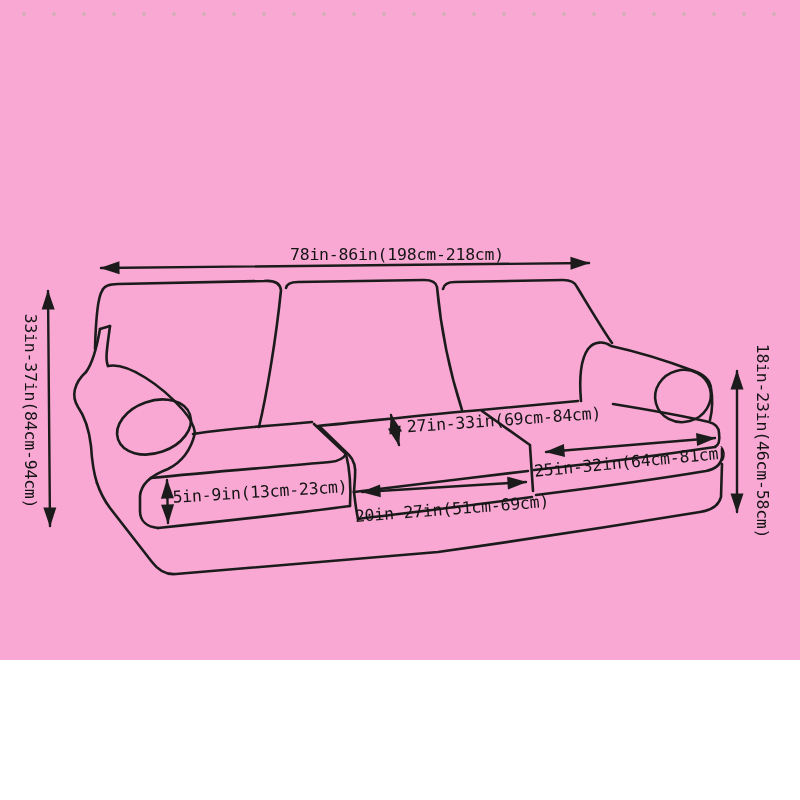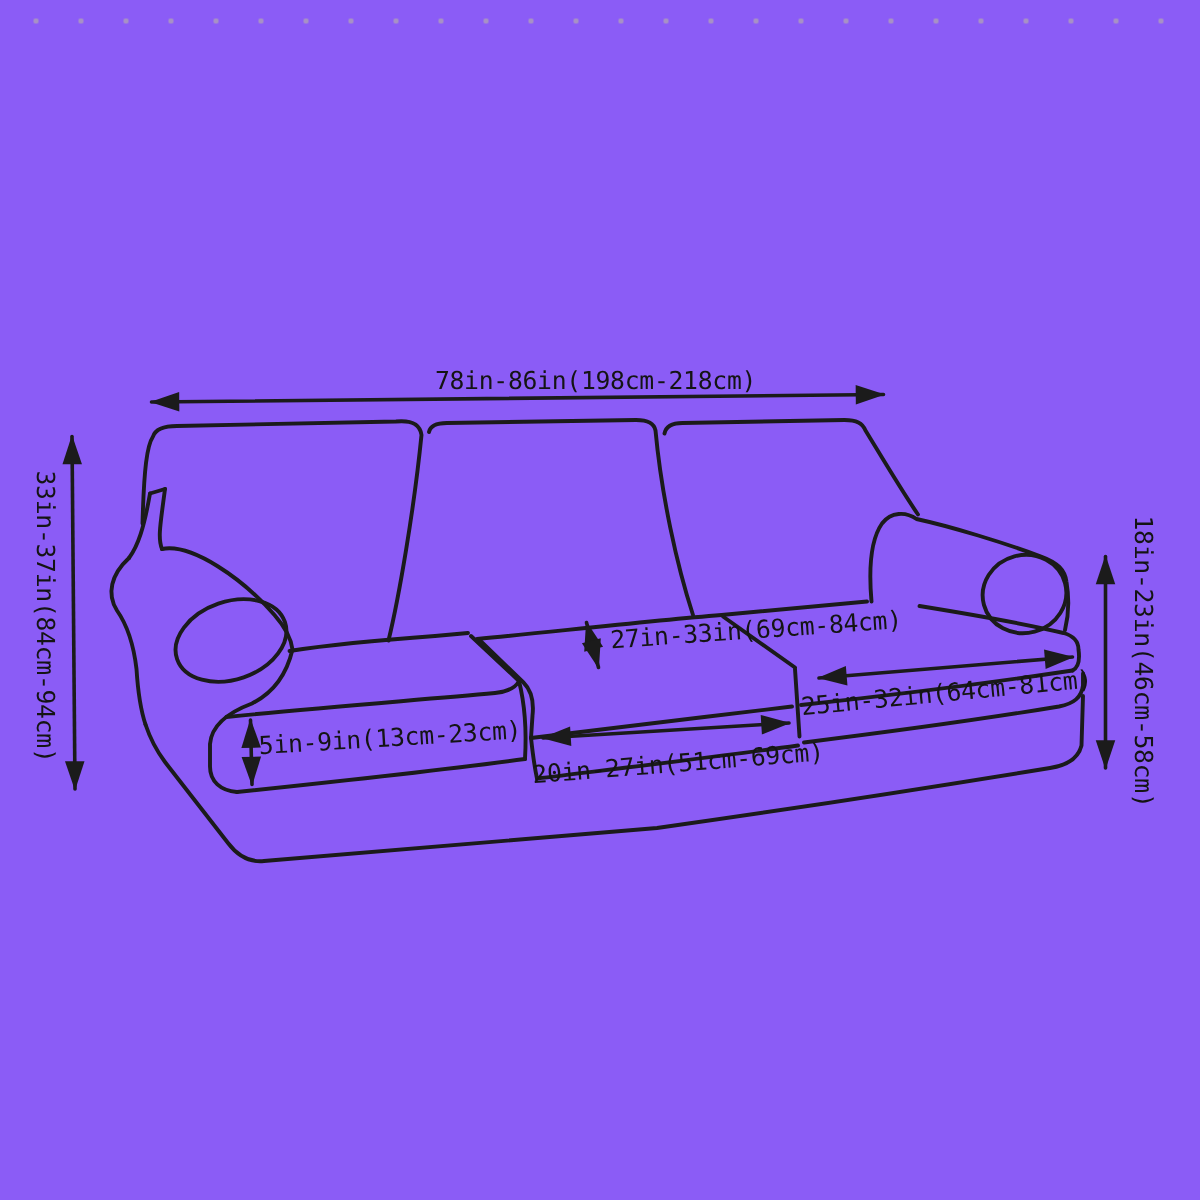--- a/index.html
+++ b/index.html
@@ -1,19 +1,19 @@
 <!DOCTYPE html>
 <html><head>
 <meta charset="utf-8">
 <style>
   html,body{margin:0;padding:0;}
   .canvas{
     position:relative;
-    width:800px;height:800px;
-    background:#8b5cf6;
+    width:800px;height:660px;
+    background:#f9a8d4;
     overflow:hidden;
     font-family:"DejaVu Sans Mono", monospace;
   }
   .dots{
     position:absolute;left:0;top:0;width:800px;height:26px;
     background-image:
       radial-gradient(circle, rgba(186,180,165,.60) 1.7px, rgba(186,180,165,0) 2.0px),
       radial-gradient(circle, rgba(196,190,176,.38) 1.5px, rgba(196,190,176,0) 1.8px);
     background-size:30px 26px, 30px 26px;
     background-position:9px 1px, 23px 15px;

